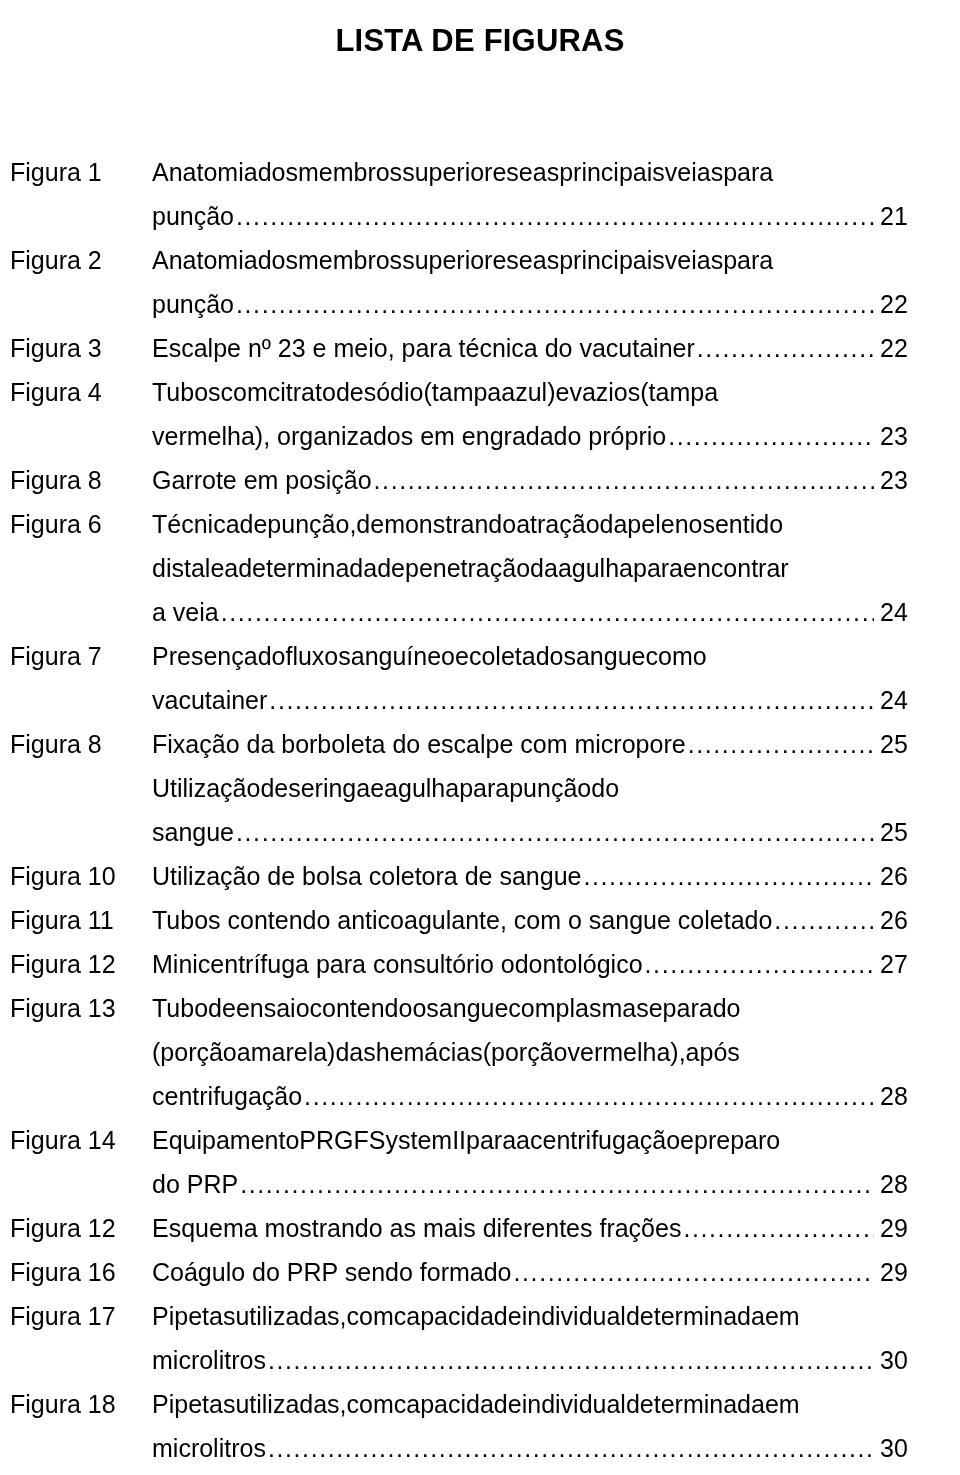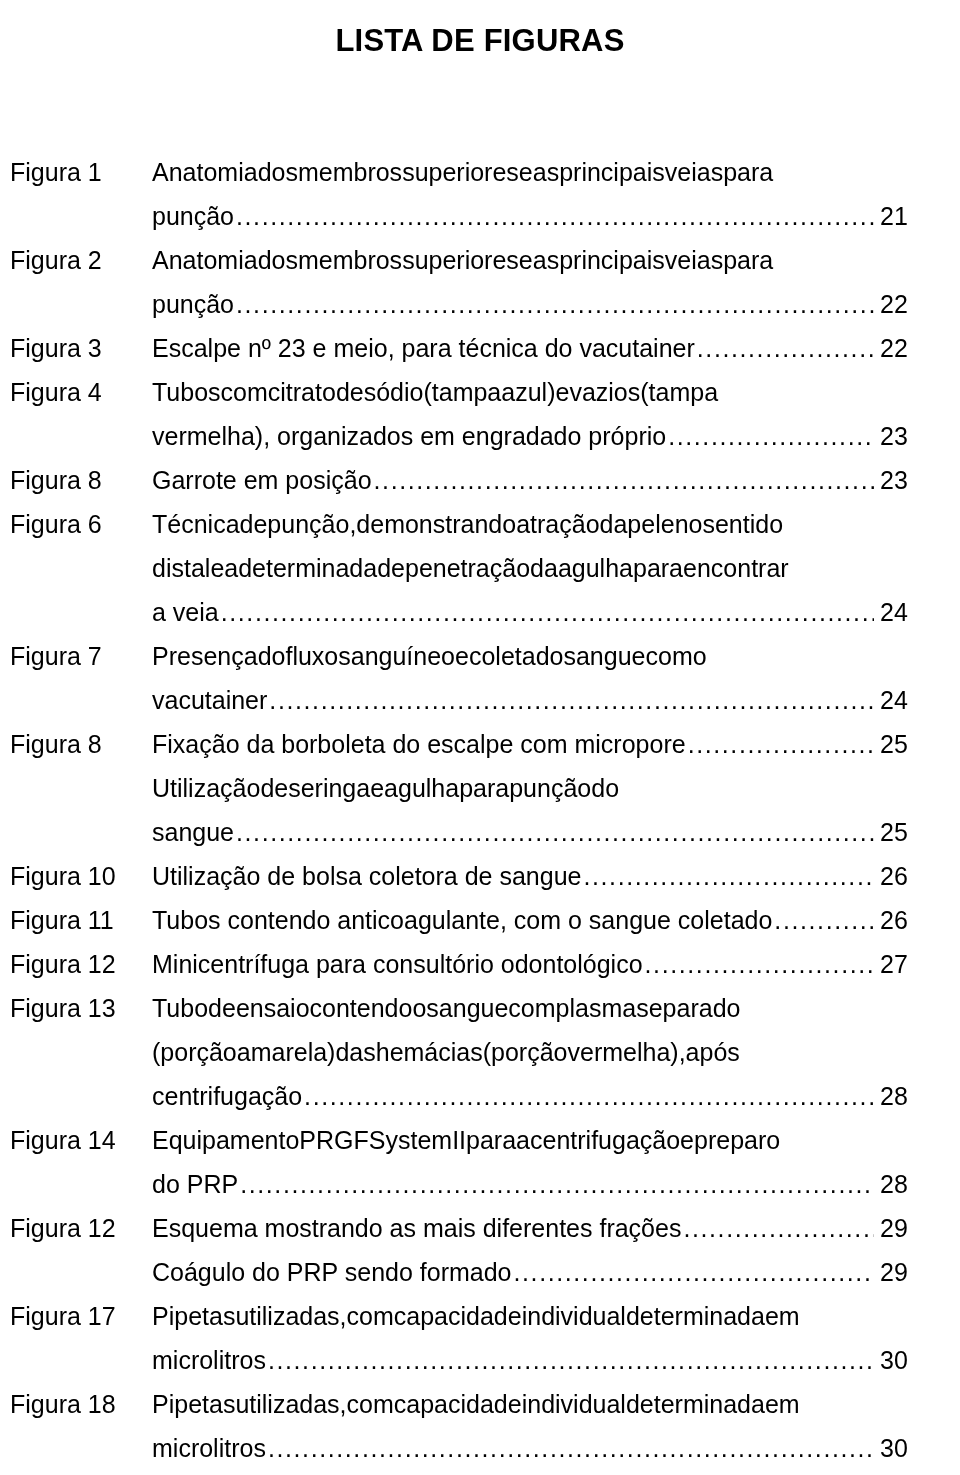--- a/index.html
+++ b/index.html
@@ -399,20 +399,21 @@
         <div class="fig-label">Figura 12</div>
         <div class="fig-body">
           <div class="fig-line final">
             <span class="txt">Esquema mostrando as mais diferentes frações</span>
             <span class="leader"></span>
             <span class="pagenum">29</span>
           </div>
         </div>
       </div>
       <div class="fig-row">
+        <div class="fig-label">Figura 16</div>
         <div class="fig-body">
           <div class="fig-line final">
             <span class="txt">Coágulo do PRP sendo formado</span>
             <span class="leader"></span>
             <span class="pagenum">29</span>
           </div>
         </div>
       </div>
       <div class="fig-row">
         <div class="fig-label">Figura 17</div>

